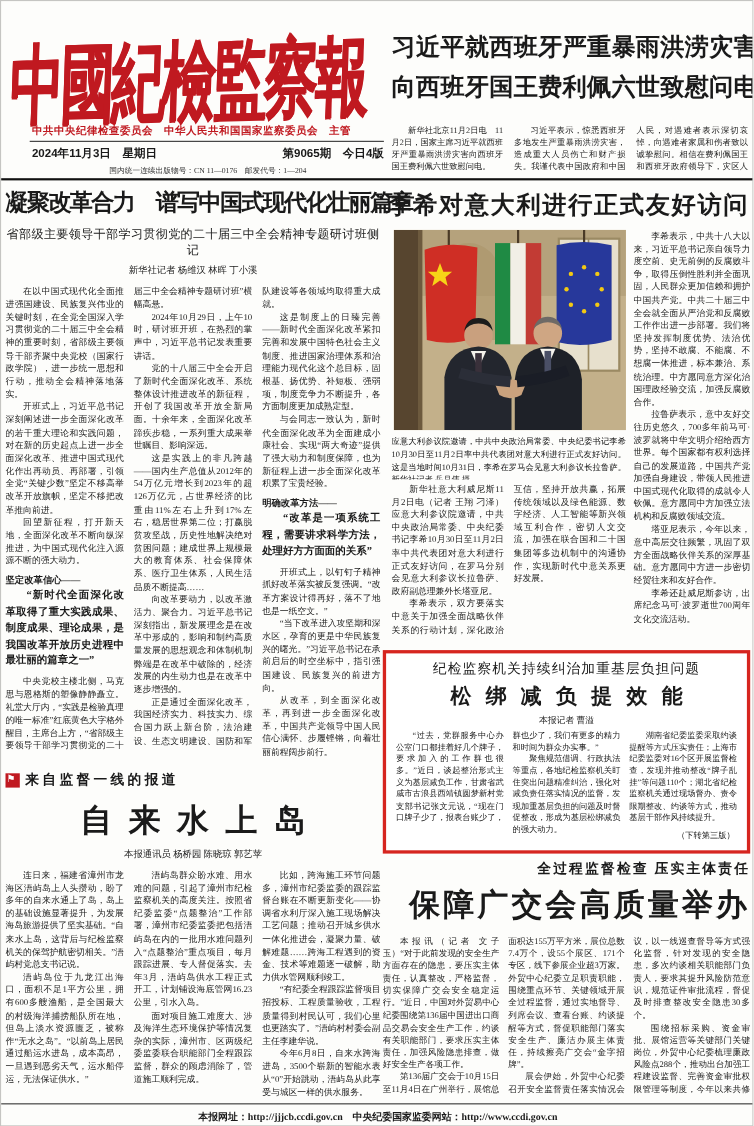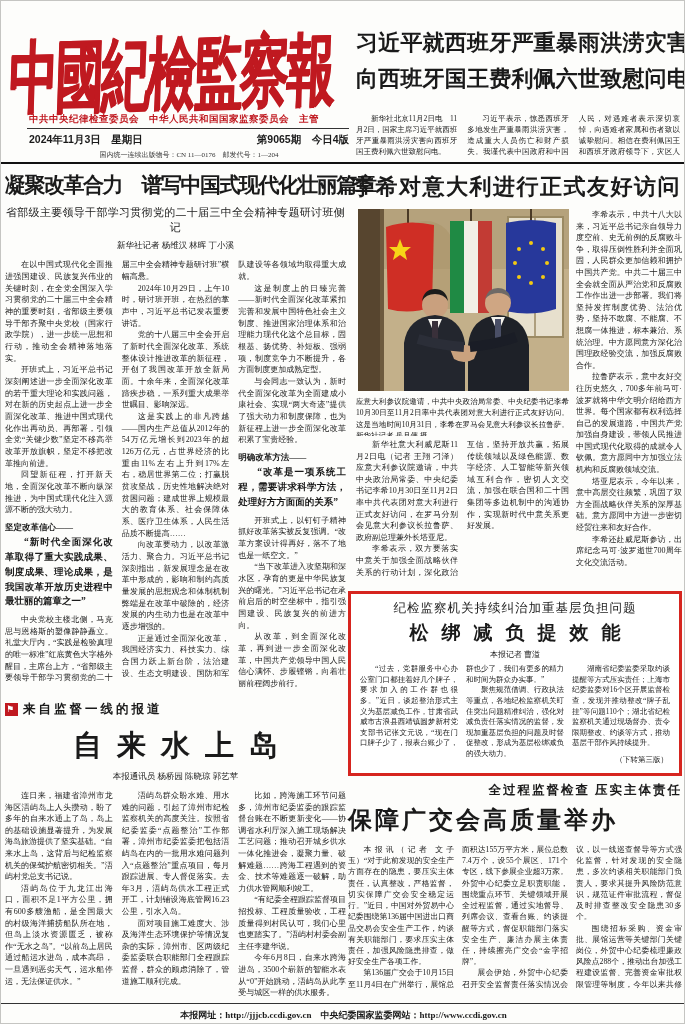--- a/index.html
+++ b/index.html
@@ -67,21 +67,21 @@
   .redbox-kicker{text-align:center;font-size:12.5px;font-weight:normal;letter-spacing:1px;}
   .redbox-h1{text-align:center;font-size:19px;font-weight:900;letter-spacing:13px;text-indent:13px;margin-top:3px;}
   .redbox-byline{text-align:center;font-size:8px;margin-top:3px;}
   .redbox-body{position:relative;margin-top:4px;height:102px;column-count:3;column-gap:8px;
     font-size:7.5px;line-height:1.42;}
   .jump{position:absolute;right:2px;bottom:0;background:#fff;text-indent:0;font-size:7.5px;padding-left:4px;}
 
   
   .canton{position:absolute;left:347px;top:781px;width:334px;}
   .canton-kicker{text-align:right;font-size:12.5px;font-weight:bold;letter-spacing:2px;}
-  .canton-h1{text-align:left;font-size:24px;font-weight:900;letter-spacing:3px;margin-top:5px;}
+  .canton-h1{text-align:right;font-size:28px;font-weight:900;letter-spacing:3px;margin-top:5px;}
   .canton-body{margin-top:8px;height:156px;column-count:3;column-gap:8px;font-size:7.8px;line-height:1.44;}
 
   
   .footer-rule{position:absolute;left:0;top:1002px;width:685px;height:1px;background:#333;}
   .footer-text{position:absolute;left:0;top:1008px;width:685px;text-align:center;font-size:9px;font-weight:bold;}
 </style>
 </head>
 <body>
 
 <div id="page">

